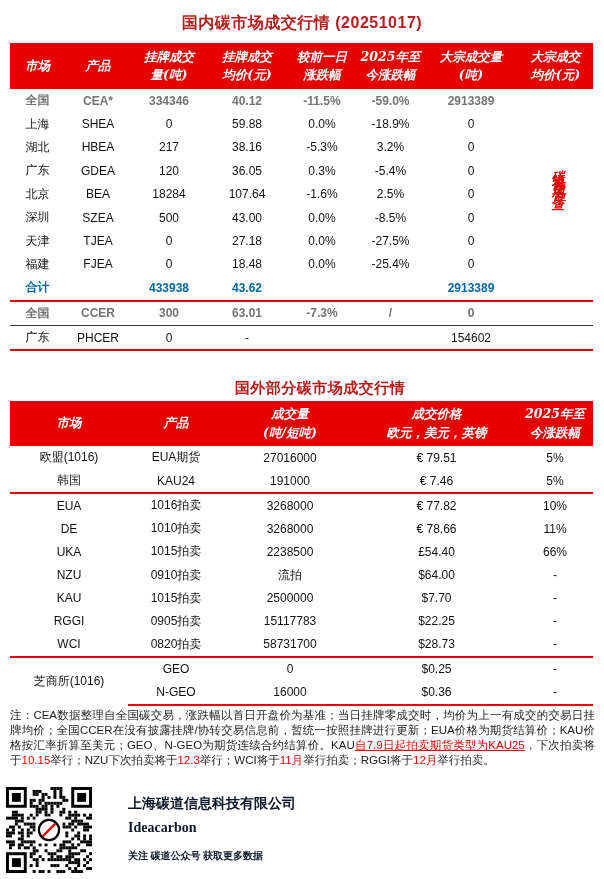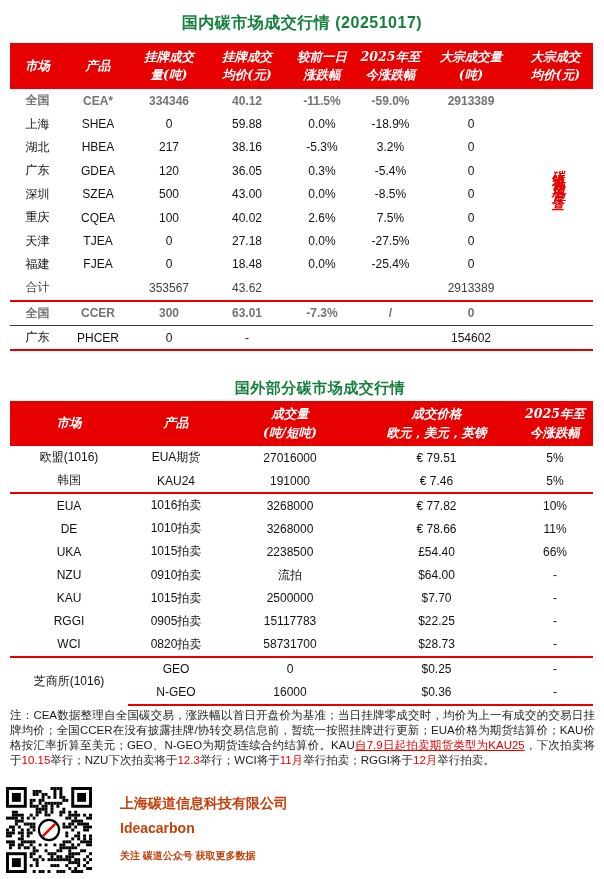--- a/index.html
+++ b/index.html
@@ -1,54 +1,54 @@
 <!DOCTYPE html>
 <html><head>
 <meta charset="utf-8">
 <style>
   html,body{margin:0;padding:0;background:#fff;}
   body{width:604px;height:879px;font-family:"Liberation Sans","DejaVu Sans",sans-serif;}
   .page{position:relative;width:604px;height:879px;background:#fff;overflow:hidden;}
 
-  .sec-title{position:absolute;left:0;width:604px;text-align:center;color:#15803d;
+  .sec-title{position:absolute;left:0;width:604px;text-align:center;color:#b91c1c;
              font-weight:bold;font-size:16px;letter-spacing:.5px;}
   #title1{top:13px;}
   #title2{top:379px;font-size:15px;padding-left:18px;}
 
   .tbl-wrap{position:absolute;left:10px;width:583px;}
   #t1wrap{top:43px;}
   #t2wrap{top:401px;}
   table{border-collapse:collapse;table-layout:fixed;width:583px;}
   thead th{background:#e60000;color:#fff;font-weight:bold;font-style:italic;
            font-size:12.5px;line-height:1.45;white-space:pre-line;padding:4px 1px;
            vertical-align:middle;font-family:"DejaVu Serif","Liberation Serif",serif;}
   #t1wrap thead tr{height:46px;}
   #t2wrap thead tr{height:45px;}
   tbody td{height:23.4px;text-align:center;vertical-align:middle;font-size:12px;
            color:#111;padding:0 2px;overflow:hidden;white-space:nowrap;}
   #t2wrap tbody td{height:23.1px;}
   tr.red td{color:#737373;font-weight:bold;}
-  tr.bold td{color:#404040;font-weight:normal;}
+  tr.bold td{color:#0369a1;font-weight:bold;}
   tr.bt-red td{border-top:2px solid #e60000;}
   tr.bb-red td{border-bottom:2px solid #e60000;}
   tr.bb-dark td{border-bottom:1.5px solid #3a3a3a;}
 
   .watermark{position:absolute;left:549px;top:160px;height:145px;
              writing-mode:vertical-rl;text-orientation:upright;
              color:#e60000;font-size:12.5px;font-weight:bold;font-style:italic;
              letter-spacing:4px;font-family:"DejaVu Serif","Liberation Serif",serif;}
 
   .note{position:absolute;left:10px;top:708px;width:585px;font-size:11.5px;
         line-height:15px;color:#1c1c1c;text-align:justify;}
   .note .red{color:#e60000;}
   .note .ul{text-decoration:underline;}
 
   .footer{position:absolute;left:6px;top:785px;width:590px;height:90px;}
   .qr{position:absolute;left:0;top:2px;width:86px;height:86px;}
-  .company{position:absolute;left:114px;top:10px;color:#c2410c;}
+  .company{position:absolute;left:122px;top:10px;color:#0f172a;font-family:Liberation Serif, serif;}
   .company .l1{font-size:14px;font-weight:bold;margin-bottom:7px;}
   .company .l2{font-size:14px;font-weight:bold;margin-bottom:13px;}
   .company .l3{font-size:10px;font-weight:bold;}
 </style>
 </head>
 <body>
 
 <div class="page">
 
   <div class="sec-title" id="title1">国内碳市场成交行情 (20251017)</div>
@@ -118,40 +118,40 @@
             <td>广东</td>
             <td>GDEA</td>
             <td>120</td>
             <td>36.05</td>
             <td>0.3%</td>
             <td>-5.4%</td>
             <td>0</td>
             <td></td>
           </tr>
           <tr>
+            <td>北京</td>
+            <td>BEA</td>
+            <td>18284</td>
+            <td>107.64</td>
+            <td>-1.6%</td>
+            <td>2.5%</td>
+            <td>0</td>
+            <td></td>
+          </tr>
+          <tr>
             <td>深圳</td>
             <td>SZEA</td>
             <td>500</td>
             <td>43.00</td>
             <td>0.0%</td>
             <td>-8.5%</td>
             <td>0</td>
             <td></td>
           </tr>
           <tr>
-            <td>重庆</td>
-            <td>CQEA</td>
-            <td>100</td>
-            <td>40.02</td>
-            <td>2.6%</td>
-            <td>7.5%</td>
-            <td>0</td>
-            <td></td>
-          </tr>
-          <tr>
             <td>天津</td>
             <td>TJEA</td>
             <td>0</td>
             <td>27.18</td>
             <td>0.0%</td>
             <td>-27.5%</td>
             <td>0</td>
             <td></td>
           </tr>
           <tr>
@@ -160,21 +160,21 @@
             <td>0</td>
             <td>18.48</td>
             <td>0.0%</td>
             <td>-25.4%</td>
             <td>0</td>
             <td></td>
           </tr>
           <tr class="bold">
             <td>合计</td>
             <td></td>
-            <td>353567</td>
+            <td>433938</td>
             <td>43.62</td>
             <td></td>
             <td></td>
             <td>2913389</td>
             <td></td>
           </tr>
           <tr class="red bt-red bb-dark">
             <td>全国</td>
             <td>CCER</td>
             <td>300</td>

